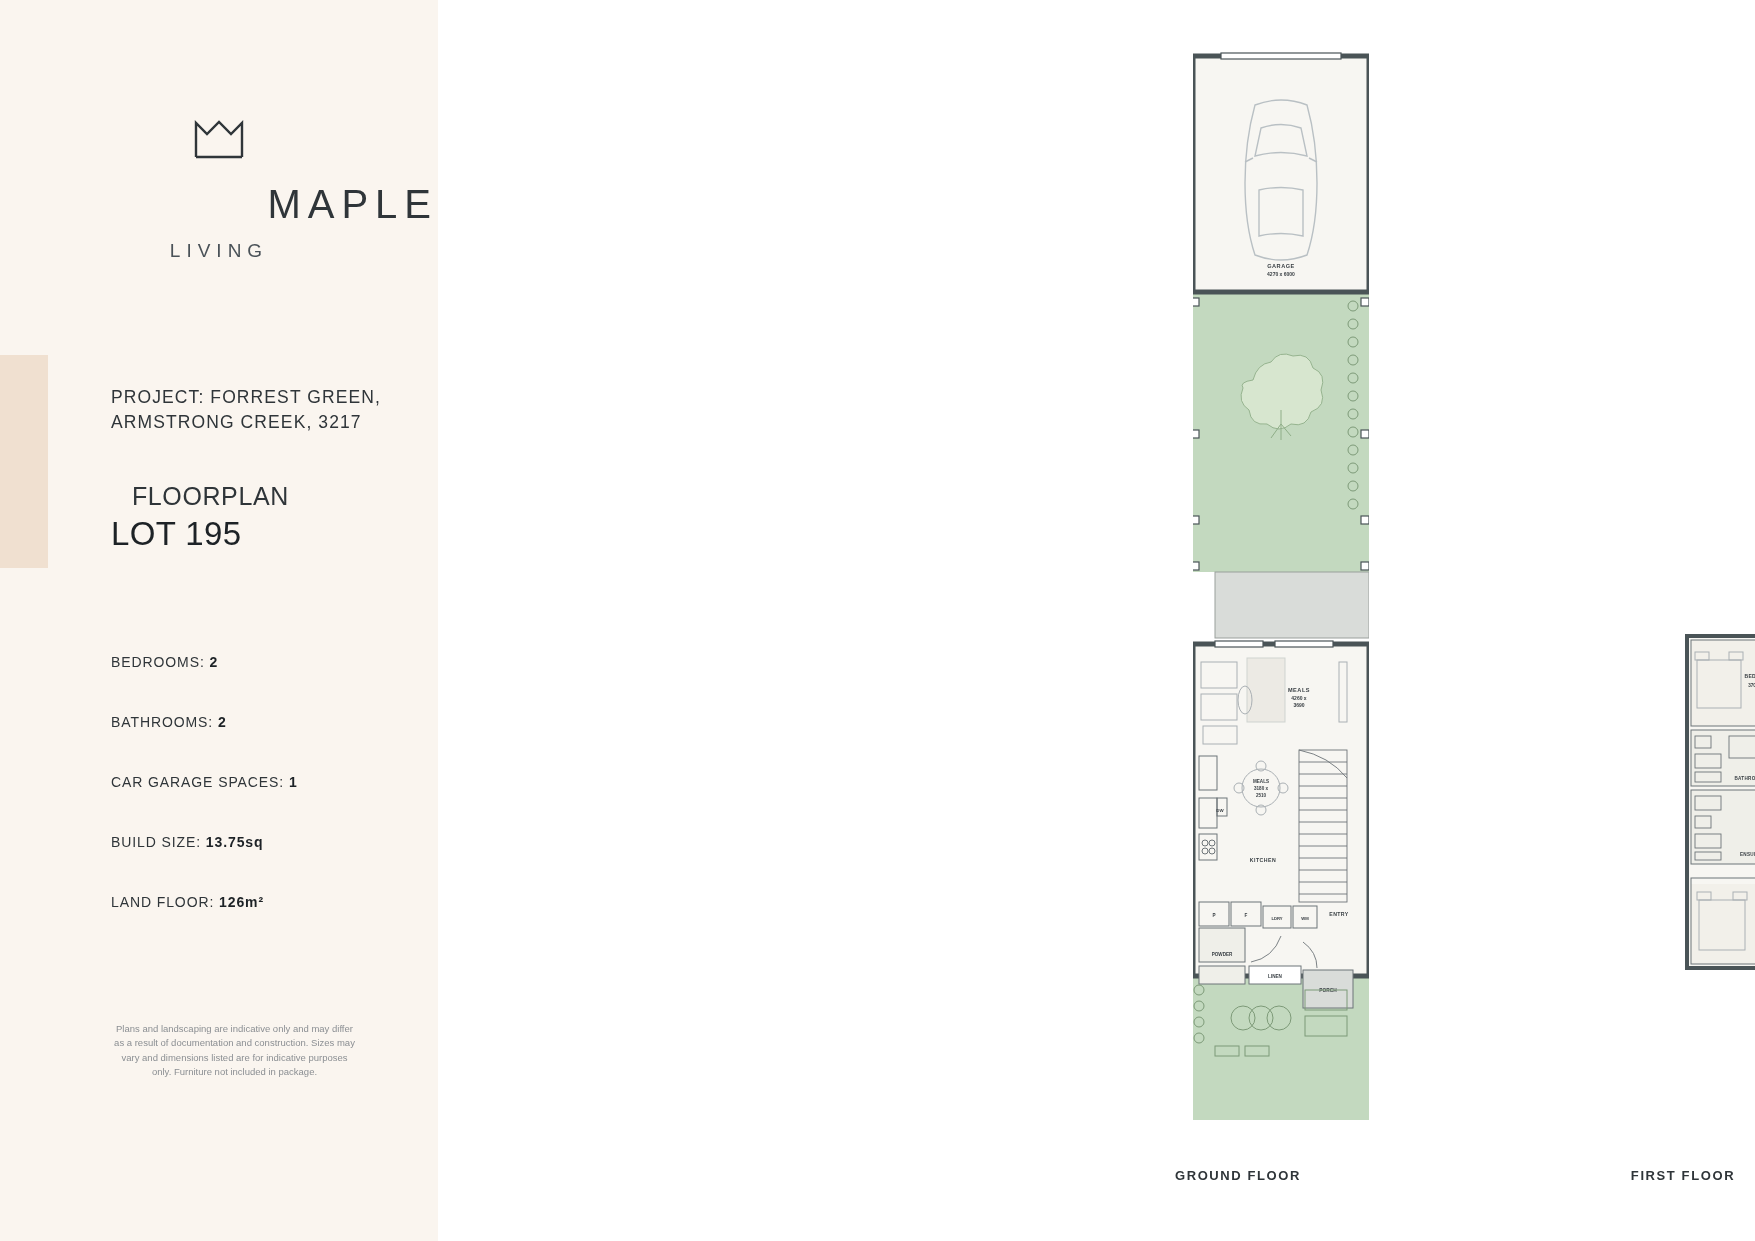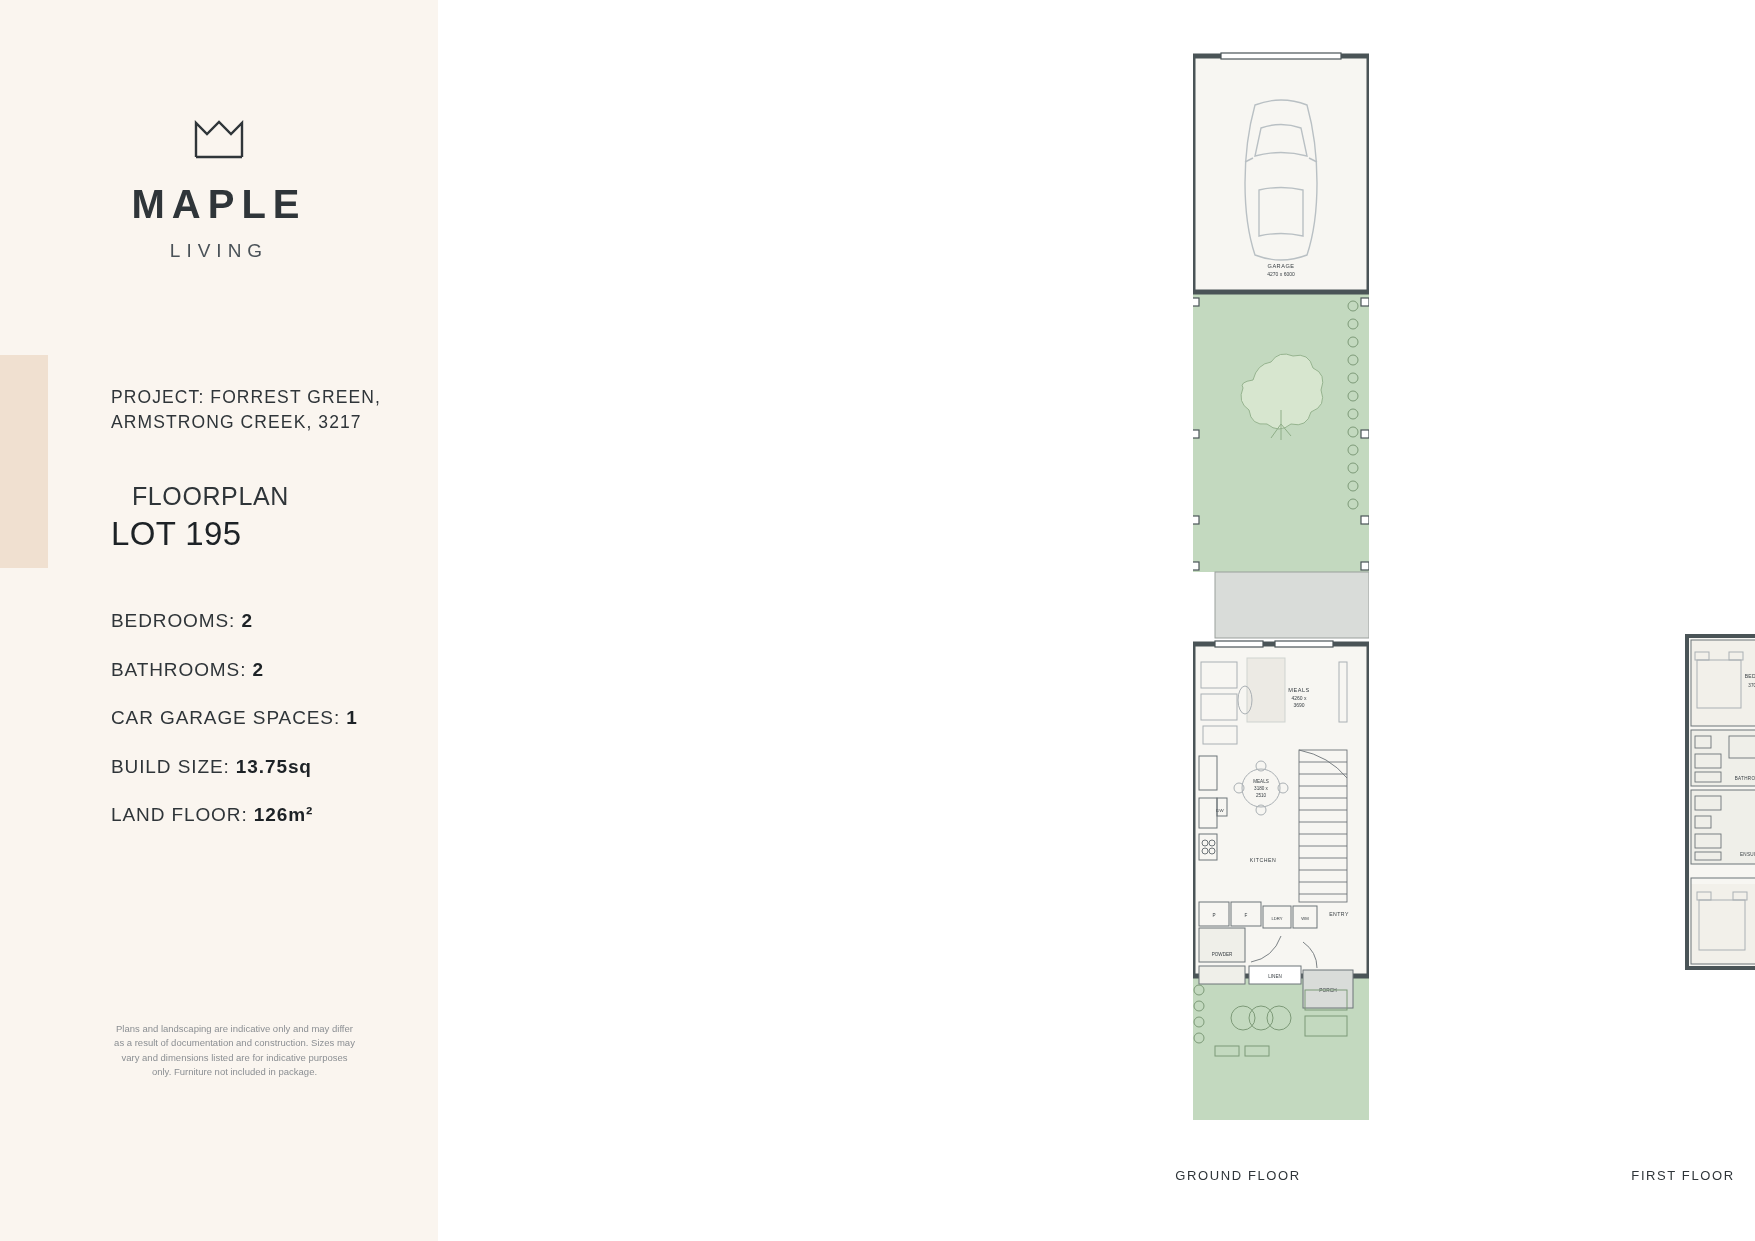--- a/index.html
+++ b/index.html
@@ -44,21 +44,22 @@
   #logo-mark {
     width: 52px;
     height: 42px;
     margin: 0 auto 22px auto;
     display: block;
   }
   #logo-word {
     font-size: 40px;
     letter-spacing: 7px;
     color: #2f3539;
-    font-weight: 700;
+    font-weight: 400;
+    text-align: right;
   }
   #logo-sub {
     font-size: 19px;
     letter-spacing: 6px;
     color: #4a5258;
     margin-top: 13px;
   }
 
   
   .left-text {
@@ -88,44 +89,46 @@
     color: #1d2226;
   }
 
   #specs {
     position: absolute;
     left: 111px;
     top: 610px;
     width: 300px;
   }
   .spec-row {
-    font-size: 19px;
+    font-size: 14px;
     letter-spacing: 0.9px;
     margin-bottom: 26.5px;
     color: #2f3539;
+    margin-top: 44px;
   }
   .spec-row b { font-weight: bold; color: #1d2226; }
 
   #disclaimer {
     position: absolute;
     left: 112px;
     top: 1022px;
     width: 245px;
     font-size: 9.5px;
     line-height: 1.52;
     color: #8b8f93;
     text-align: center;
   }
 
   
   #plan-area {
     position: absolute;
     left: 438px; top: 0;
     width: 1317px; height: 1241px;
     background: #ffffff;
+    font-weight: bold;
   }
 
   .floor-caption {
     position: absolute;
     font-size: 13px;
     letter-spacing: 1.6px;
     color: #2f3539;
     text-align: center;
   }
   #caption-ground { left: 700px; top: 1168px; width: 200px; }

